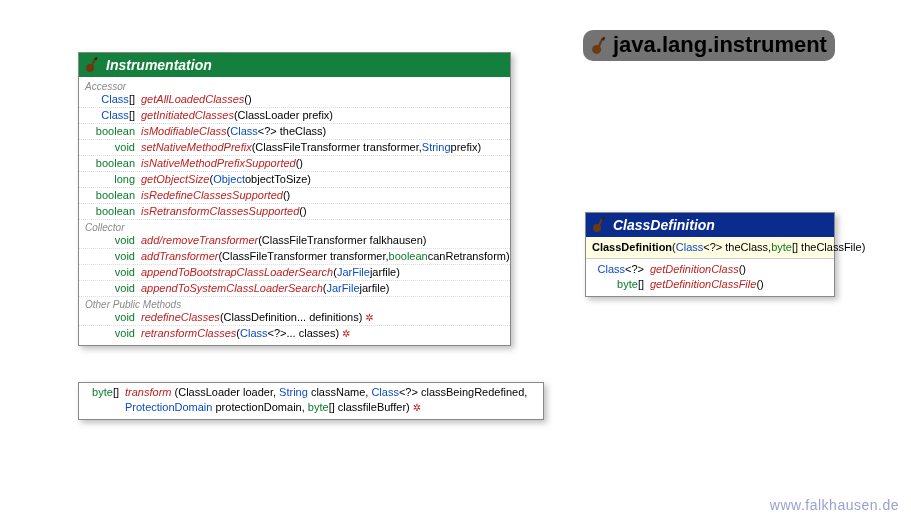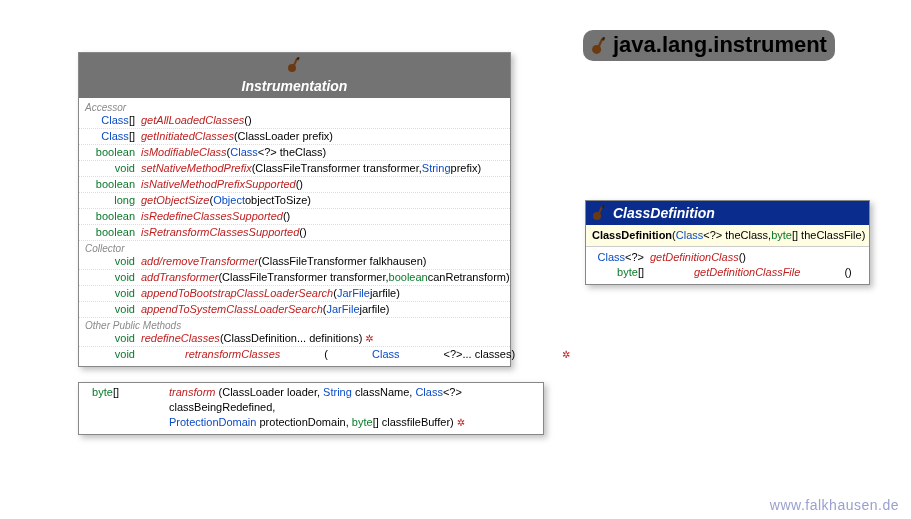--- a/index.html
+++ b/index.html
@@ -43,41 +43,41 @@
   .class-header {
     color: #fff;
     font-weight: bold;
     font-style: italic;
     font-size: 14px;
     padding: 4px 6px;
     display: flex;
     align-items: center;
     gap: 5px;
   }
-  .hdr-blue { background: #737373; flex-direction: column; }
+  .hdr-blue { background: #15803d; }
   .hdr-darkblue { background: #0a2c8c; }
   .violin-icon {
     width: 16px; height: 16px;
     flex-shrink: 0;
   }
   .section-label {
     color: #8a8a8a;
     font-style: italic;
     font-size: 10px;
     padding: 2px 6px 0 6px;
   }
   .row {
     display: flex;
     align-items: baseline;
     padding: 0 6px;
     border-bottom: 1px dotted #ddd;
     white-space: nowrap;
     line-height: 15px;
   }
-  .row:last-child { border-bottom: none; gap: 44px; }
+  .row:last-child { border-bottom: none; }
   .ret {
     width: 56px;
     text-align: right;
     padding-right: 6px;
     flex-shrink: 0;
   }
   .plain { color: #000; }
   .kw-green { color: #0a7a2a; }
   .type-blue { color: #0b4bc6; }
   .name-red { color: #c02020; font-style: italic; }
@@ -225,21 +225,21 @@
     <div class="row" style="border-bottom:none; align-items:flex-start; white-space:normal; line-height:15px;">
       <span class="ret" style="width:40px;"><span class="kw-green">byte</span><span class="plain">[]</span></span>
       <span>
         <span class="name-red">transform</span><span class="paren"> (ClassLoader loader, </span><span class="type-blue">String</span><span class="paren"> className, </span><span class="type-blue">Class</span><span class="paren">&lt;?&gt; classBeingRedefined, </span><br>
         <span class="type-blue">ProtectionDomain</span><span class="paren"> protectionDomain, </span><span class="kw-green">byte</span><span class="paren">[] classfileBuffer)</span><span class="throws">✲</span>
       </span>
     </div>
   </div>
 </div>
 
-<div class="class-box" style="top:200px; left:585px; width:285px;">
+<div class="class-box" style="top:212px; left:585px; width:250px;">
   <div class="class-header hdr-darkblue">
     <svg class="violin-icon" viewBox="0 0 16 16">
         <use href="#violin"></use>
       </svg>
     <span>ClassDefinition</span>
   </div>
   <div class="row ctor-bg" style="border-bottom:1px solid #ccc; padding:3px 6px;">
     <span style="font-weight:bold; color:#000;">ClassDefinition</span>
       <span class="paren"> (</span>
       <span class="type-blue">Class</span>

